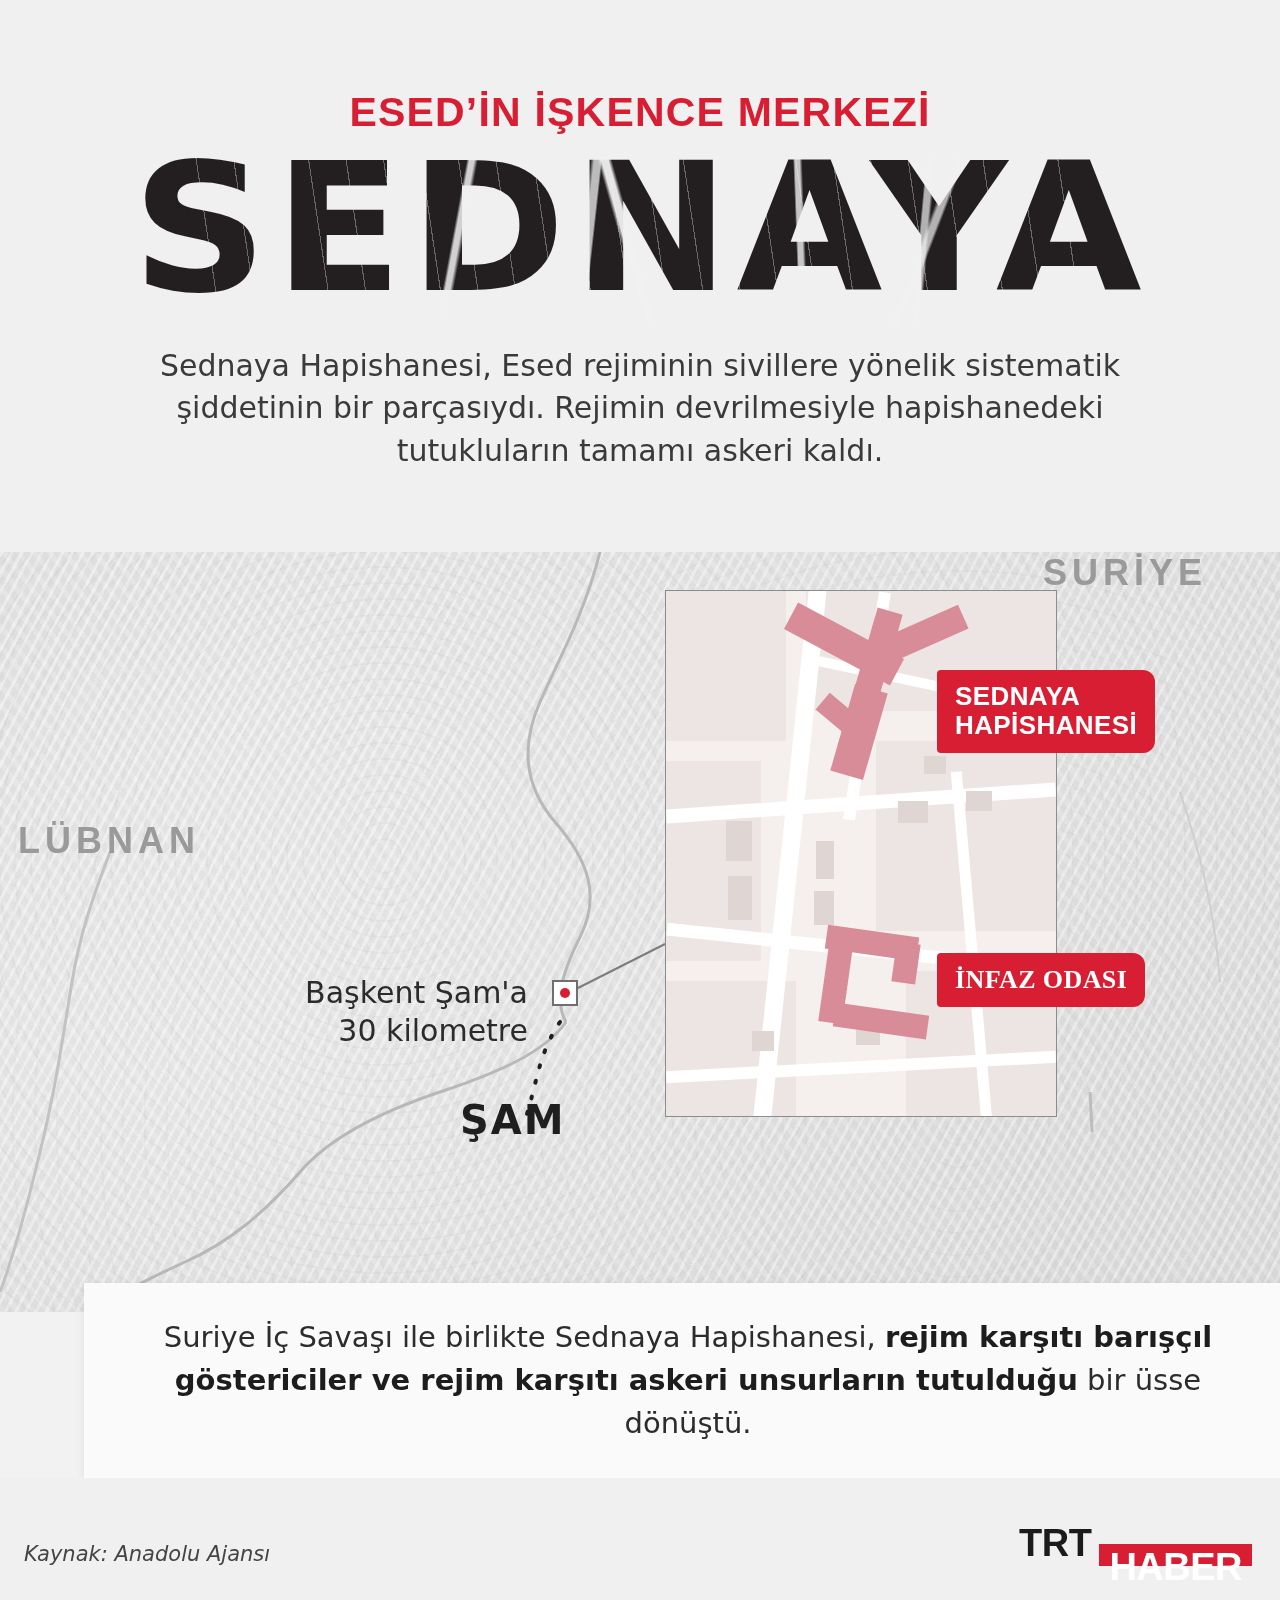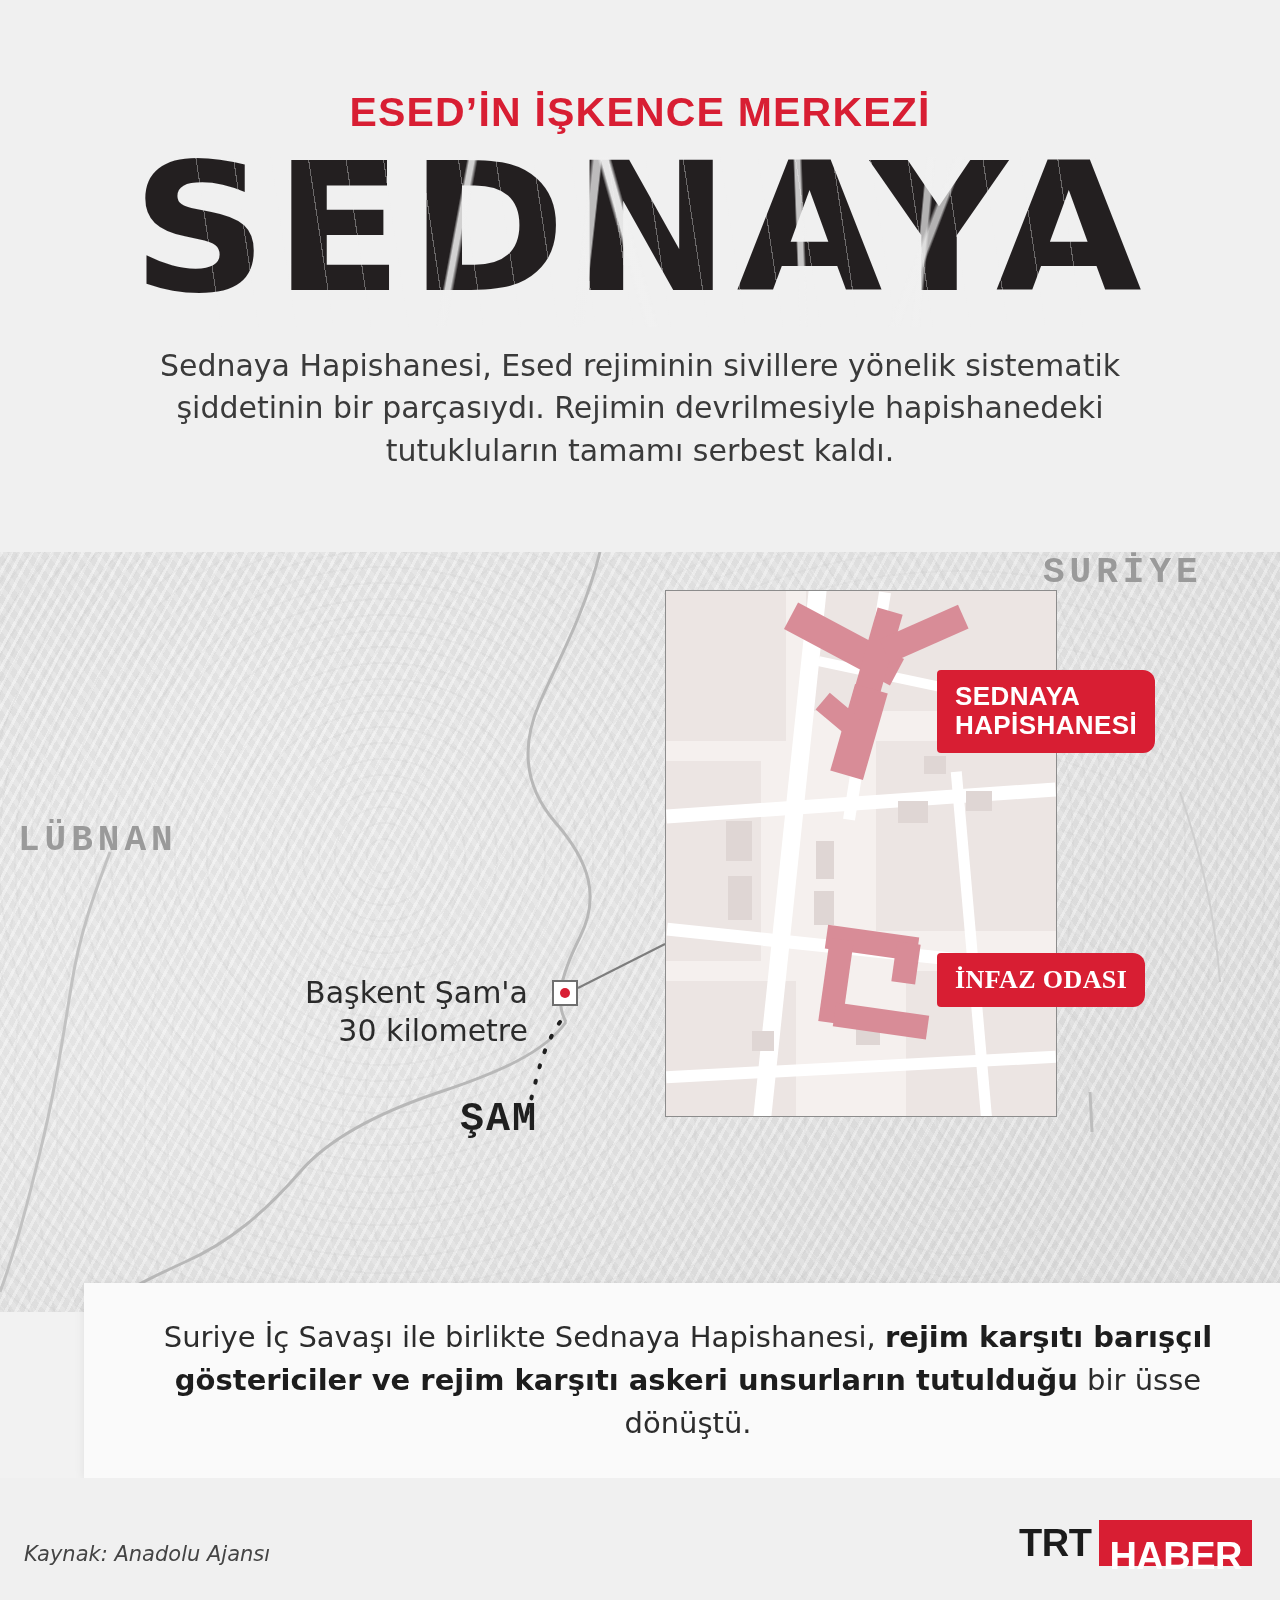--- a/index.html
+++ b/index.html
@@ -110,34 +110,34 @@
       repeating-radial-gradient(circle at 30% 40%, rgba(170,170,170,0.22) 0 2px, rgba(255,255,255,0) 2px 16px),
       repeating-radial-gradient(circle at 75% 75%, rgba(170,170,170,0.18) 0 2px, rgba(255,255,255,0) 2px 22px);
   }
 
   .country-label {
     position: absolute;
     font-size: 36px;
     font-weight: 800;
     letter-spacing: 5px;
     color: #9a9a9a;
-    font-family: Liberation Mono, monospace;
+    font-family: Liberation Sans, sans-serif;
   }
   .lbl-suriye { top: 0px; left: 1043px; }
   .lbl-lubnan { top: 268px; left: 18px; }
 
   .city-label {
     position: absolute;
     font-size: 40px;
     font-weight: 800;
     letter-spacing: 2px;
     color: #1f1f1f;
     font-family: "DejaVu Sans", sans-serif;
   }
-  .lbl-sam { top: 545px; left: 460px; font-family: Liberation Mono, monospace; }
+  .lbl-sam { top: 545px; left: 460px; }
 
   .distance-label {
     position: absolute;
     top: 422px;
     left: 258px;
     width: 270px;
     text-align: right;
     font-size: 30px;
     line-height: 1.25;
     color: #2b2b2b;
@@ -270,34 +270,35 @@
     padding-right: 8px;
   }
   .logo .haber {
     background: #d81e33;
     color: #ffffff;
     font-size: 38px;
     font-weight: 800;
     letter-spacing: -0.5px;
     font-family: "Liberation Sans", sans-serif;
     line-height: 46px;
-    padding: 13px 10px;
+    padding: 0 10px;
+    margin-top: 24px;
   }
 
   svg.overlay { position: absolute; inset: 0; width: 100%; height: 100%; }
 </style>
 </head>
 <body>
 
 <div class="page">
 
   <div class="header">
     <div class="kicker">ESED’İN İŞKENCE MERKEZİ</div>
     <div class="bigtitle">SEDNAYA</div>
-    <div class="subtitle">Sednaya Hapishanesi, Esed rejiminin sivillere yönelik sistematik şiddetinin bir parçasıydı. Rejimin devrilmesiyle hapishanedeki tutukluların tamamı serbest kaldı.</div>
+    <div class="subtitle">Sednaya Hapishanesi, Esed rejiminin sivillere yönelik sistematik şiddetinin bir parçasıydı. Rejimin devrilmesiyle hapishanedeki tutukluların tamamı askeri kaldı.</div>
   </div>
 
   <div class="maparea">
     <div class="terrain"></div>
     <div class="terrain2"></div>
 
     <svg class="overlay" viewBox="0 0 1280 760" preserveAspectRatio="none">
       <path d="M600 0 C 585 60, 560 105, 540 150 C 520 195, 525 235, 555 270 C 590 310, 600 345, 580 385 C 560 425, 555 450, 566 470" fill="none" stroke="#b8b8b8" stroke-width="3"></path>
       <path d="M566 470 C 545 500, 500 520, 440 540 C 380 560, 330 585, 300 620 C 265 660, 230 690, 185 710 C 150 726, 120 740, 100 760" fill="none" stroke="#b8b8b8" stroke-width="3"></path>
       <path d="M110 300 C 95 340, 80 380, 72 430 C 62 490, 55 540, 40 600 C 28 650, 15 700, 0 740" fill="none" stroke="#c2c2c2" stroke-width="3"></path>

